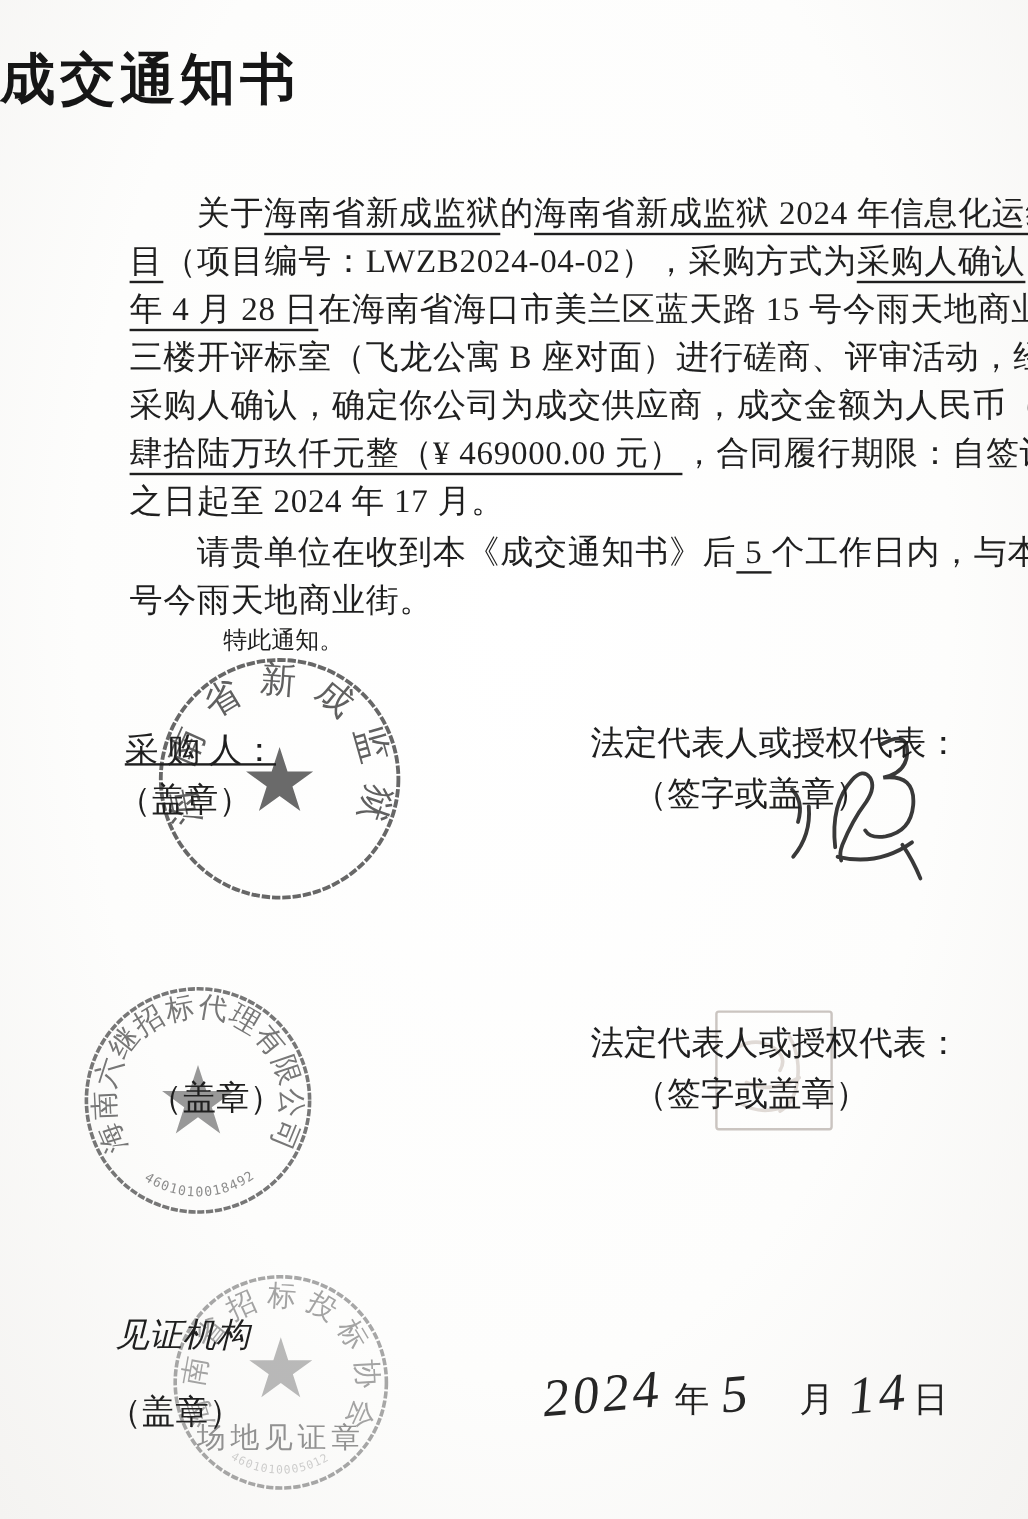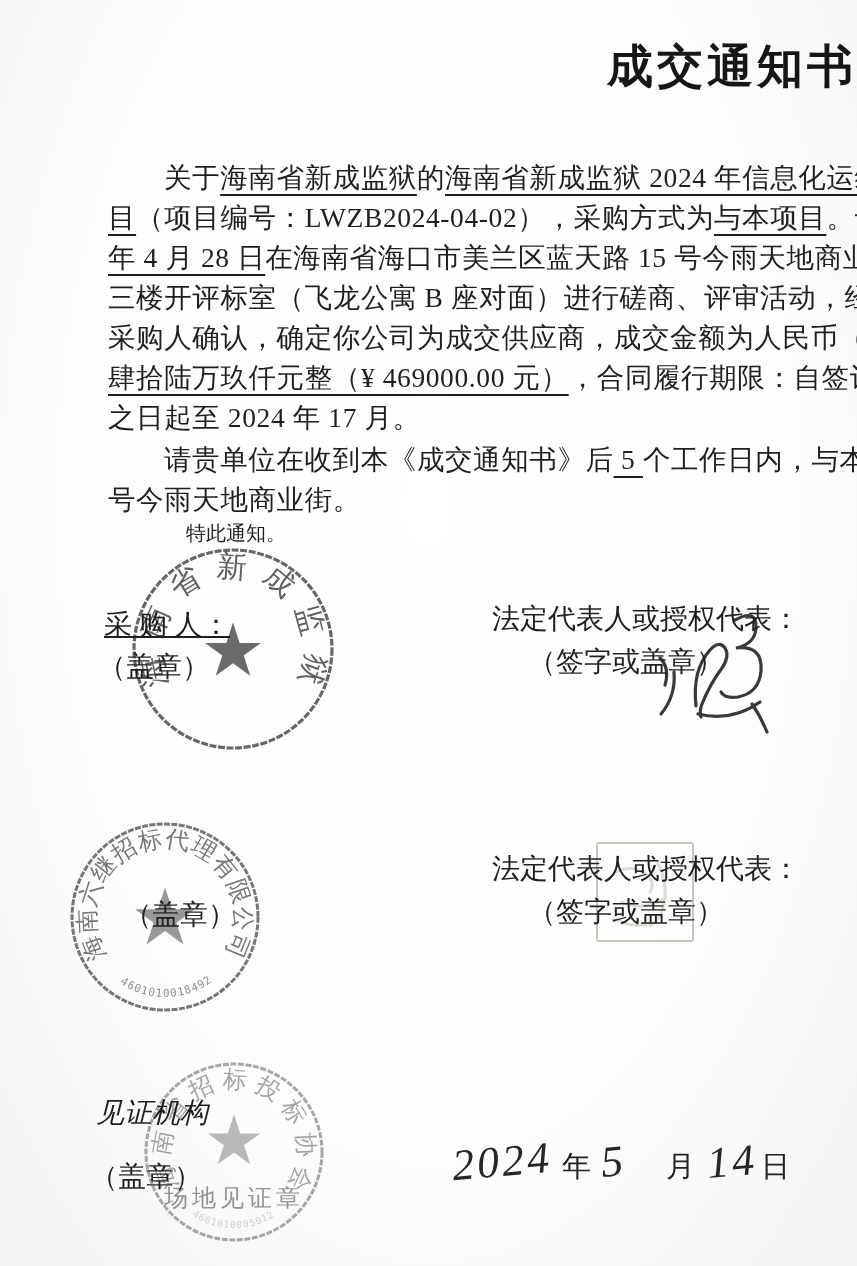--- a/index.html
+++ b/index.html
@@ -2,21 +2,21 @@
 <html><head>
 <meta charset="utf-8">
 <style>
   html,body{margin:0;padding:0;background:#d9d9d9;}
   .page{
     position:relative;width:857px;height:1266px;margin:0 auto;overflow:hidden;
     background:radial-gradient(ellipse at 50% 40%, #ffffff 0%, #fdfdfc 60%, #f4f3f1 100%);
     font-family:"Liberation Serif","DejaVu Serif",serif;color:#1f1f1f;
   }
   .title{
-    position:absolute;top:36px;left:0;width:100%;text-align:right;
+    position:absolute;top:36px;left:0;width:100%;text-align:left;
     font-size:46px;font-weight:bold;letter-spacing:4px;color:#161616;
   }
   .addressee{position:absolute;left:108px;top:112px;font-size:28px;white-space:pre;}
   .para{position:absolute;left:108px;}
   .line{white-space:pre;font-size:27.5px;line-height:40px;height:40px;letter-spacing:0.6px;}
   .indent{padding-left:56px;}
   .line u{text-decoration:underline;text-decoration-thickness:1.6px;text-underline-offset:7px;}
   .closing{position:absolute;left:150px;top:520px;font-size:20px;margin-left:36px;}
   .lab{position:absolute;font-size:28px;white-space:pre;z-index:5;}
   .stampsvg{position:absolute;z-index:2;}
@@ -37,21 +37,21 @@
 </head>
 <body>
 
 <div class="page">
 
   <div class="title">成交通知书</div>
 
 
   <div class="para" style="top:158px;">
     <div class="line indent"><span>关于</span><u>海南省新成监狱</u><span>的</span><u>海南省新成监狱 2024 年信息化运维项</u></div>
-    <div class="line"><u>目</u><span>（项目编号：LWZB2024-04-02），采购方式为</span><u>与本项目</u><span>。于 </span></div>
+    <div class="line"><u>目</u><span>（项目编号：LWZB2024-04-02），采购方式为</span><u>采购人确认</u><span>。于 </span></div>
     <div class="line"><u>年 4 月 28 日</u><span>在海南省海口市美兰区蓝天路 15 号今雨天地商业街 4 栋</span></div>
     <div class="line"><span>三楼开评标室（飞龙公寓 B 座对面）进行磋商、评审活动，经评审、</span></div>
     <div class="line"><span>采购人确认，确定你公司为成交供应商，成交金额为人民币（大写）</span></div>
     <div class="line"><u>肆拾陆万玖仟元整（¥ 469000.00 元）</u><span>，合同履行期限：自签订合同</span></div>
     <div class="line"><span>之日起至 2024 年 17 月。</span></div>
   </div>
 
   <div class="para" style="top:440px;">
     <div class="line indent"><span>请贵单位在收到本《成交通知书》后</span><u> 5 </u><span>个工作日内，与本项目</span></div>
     <div class="line"><span>号今雨天地商业街。</span></div>

